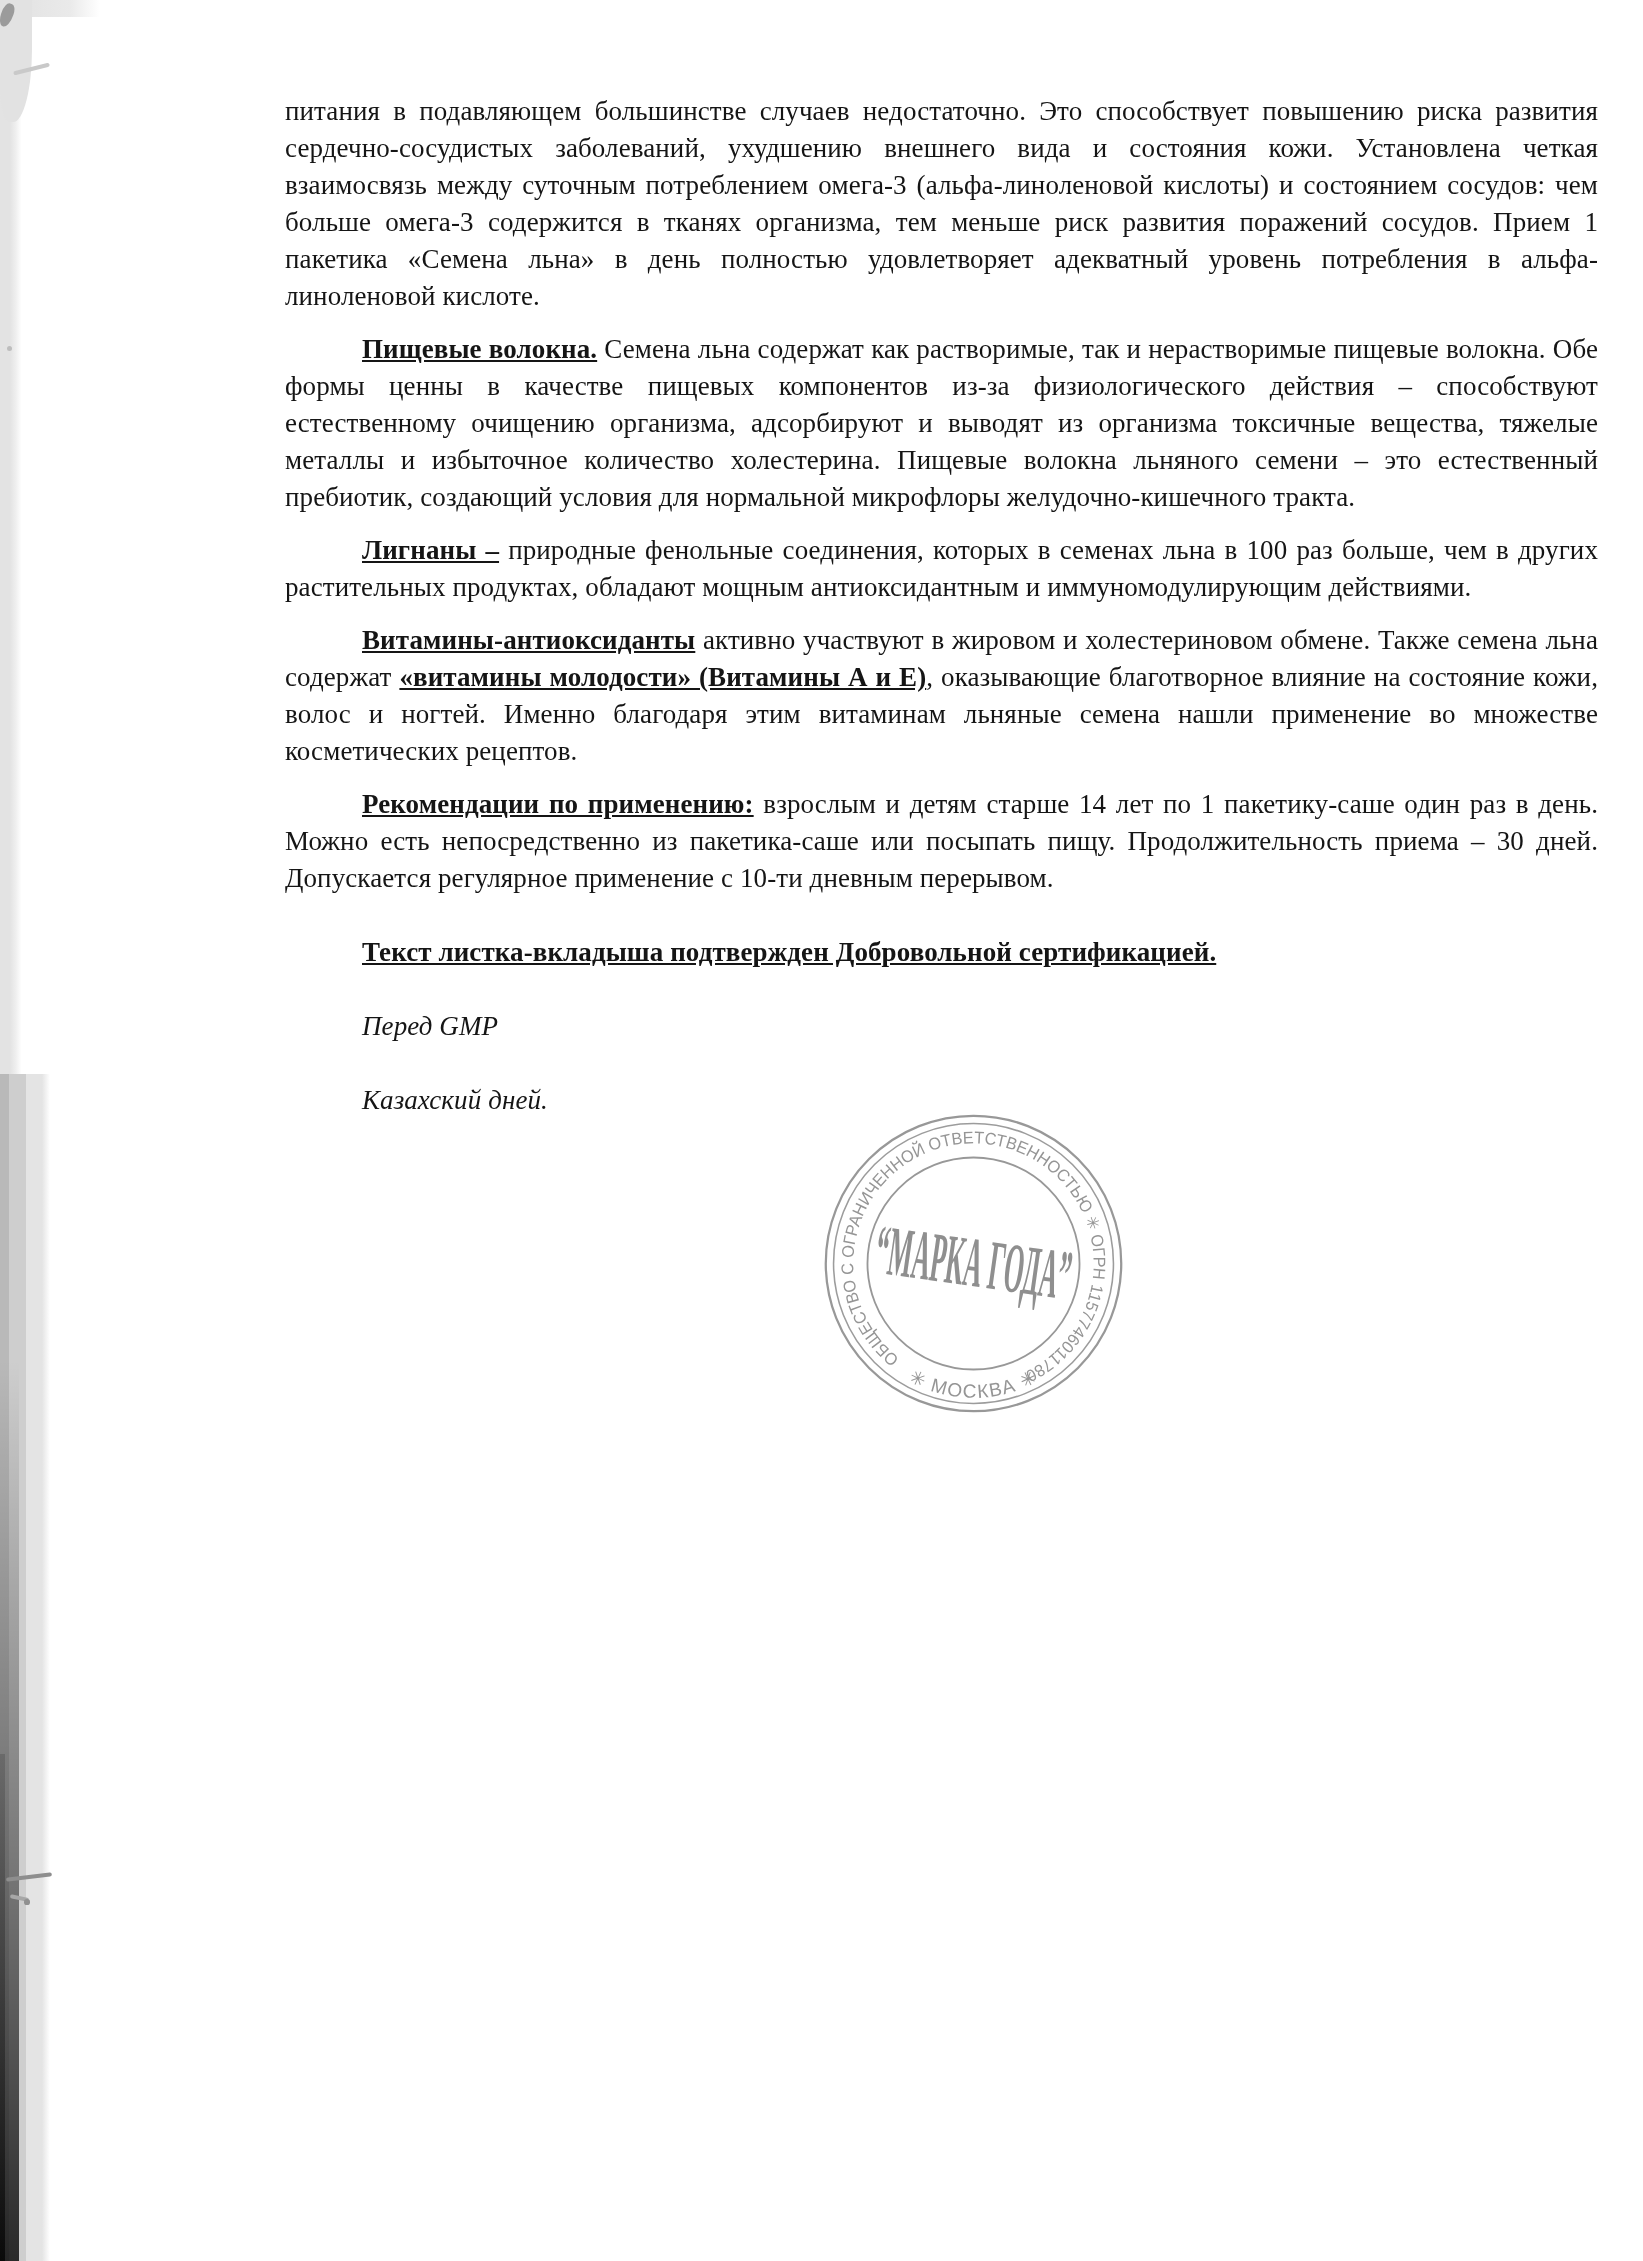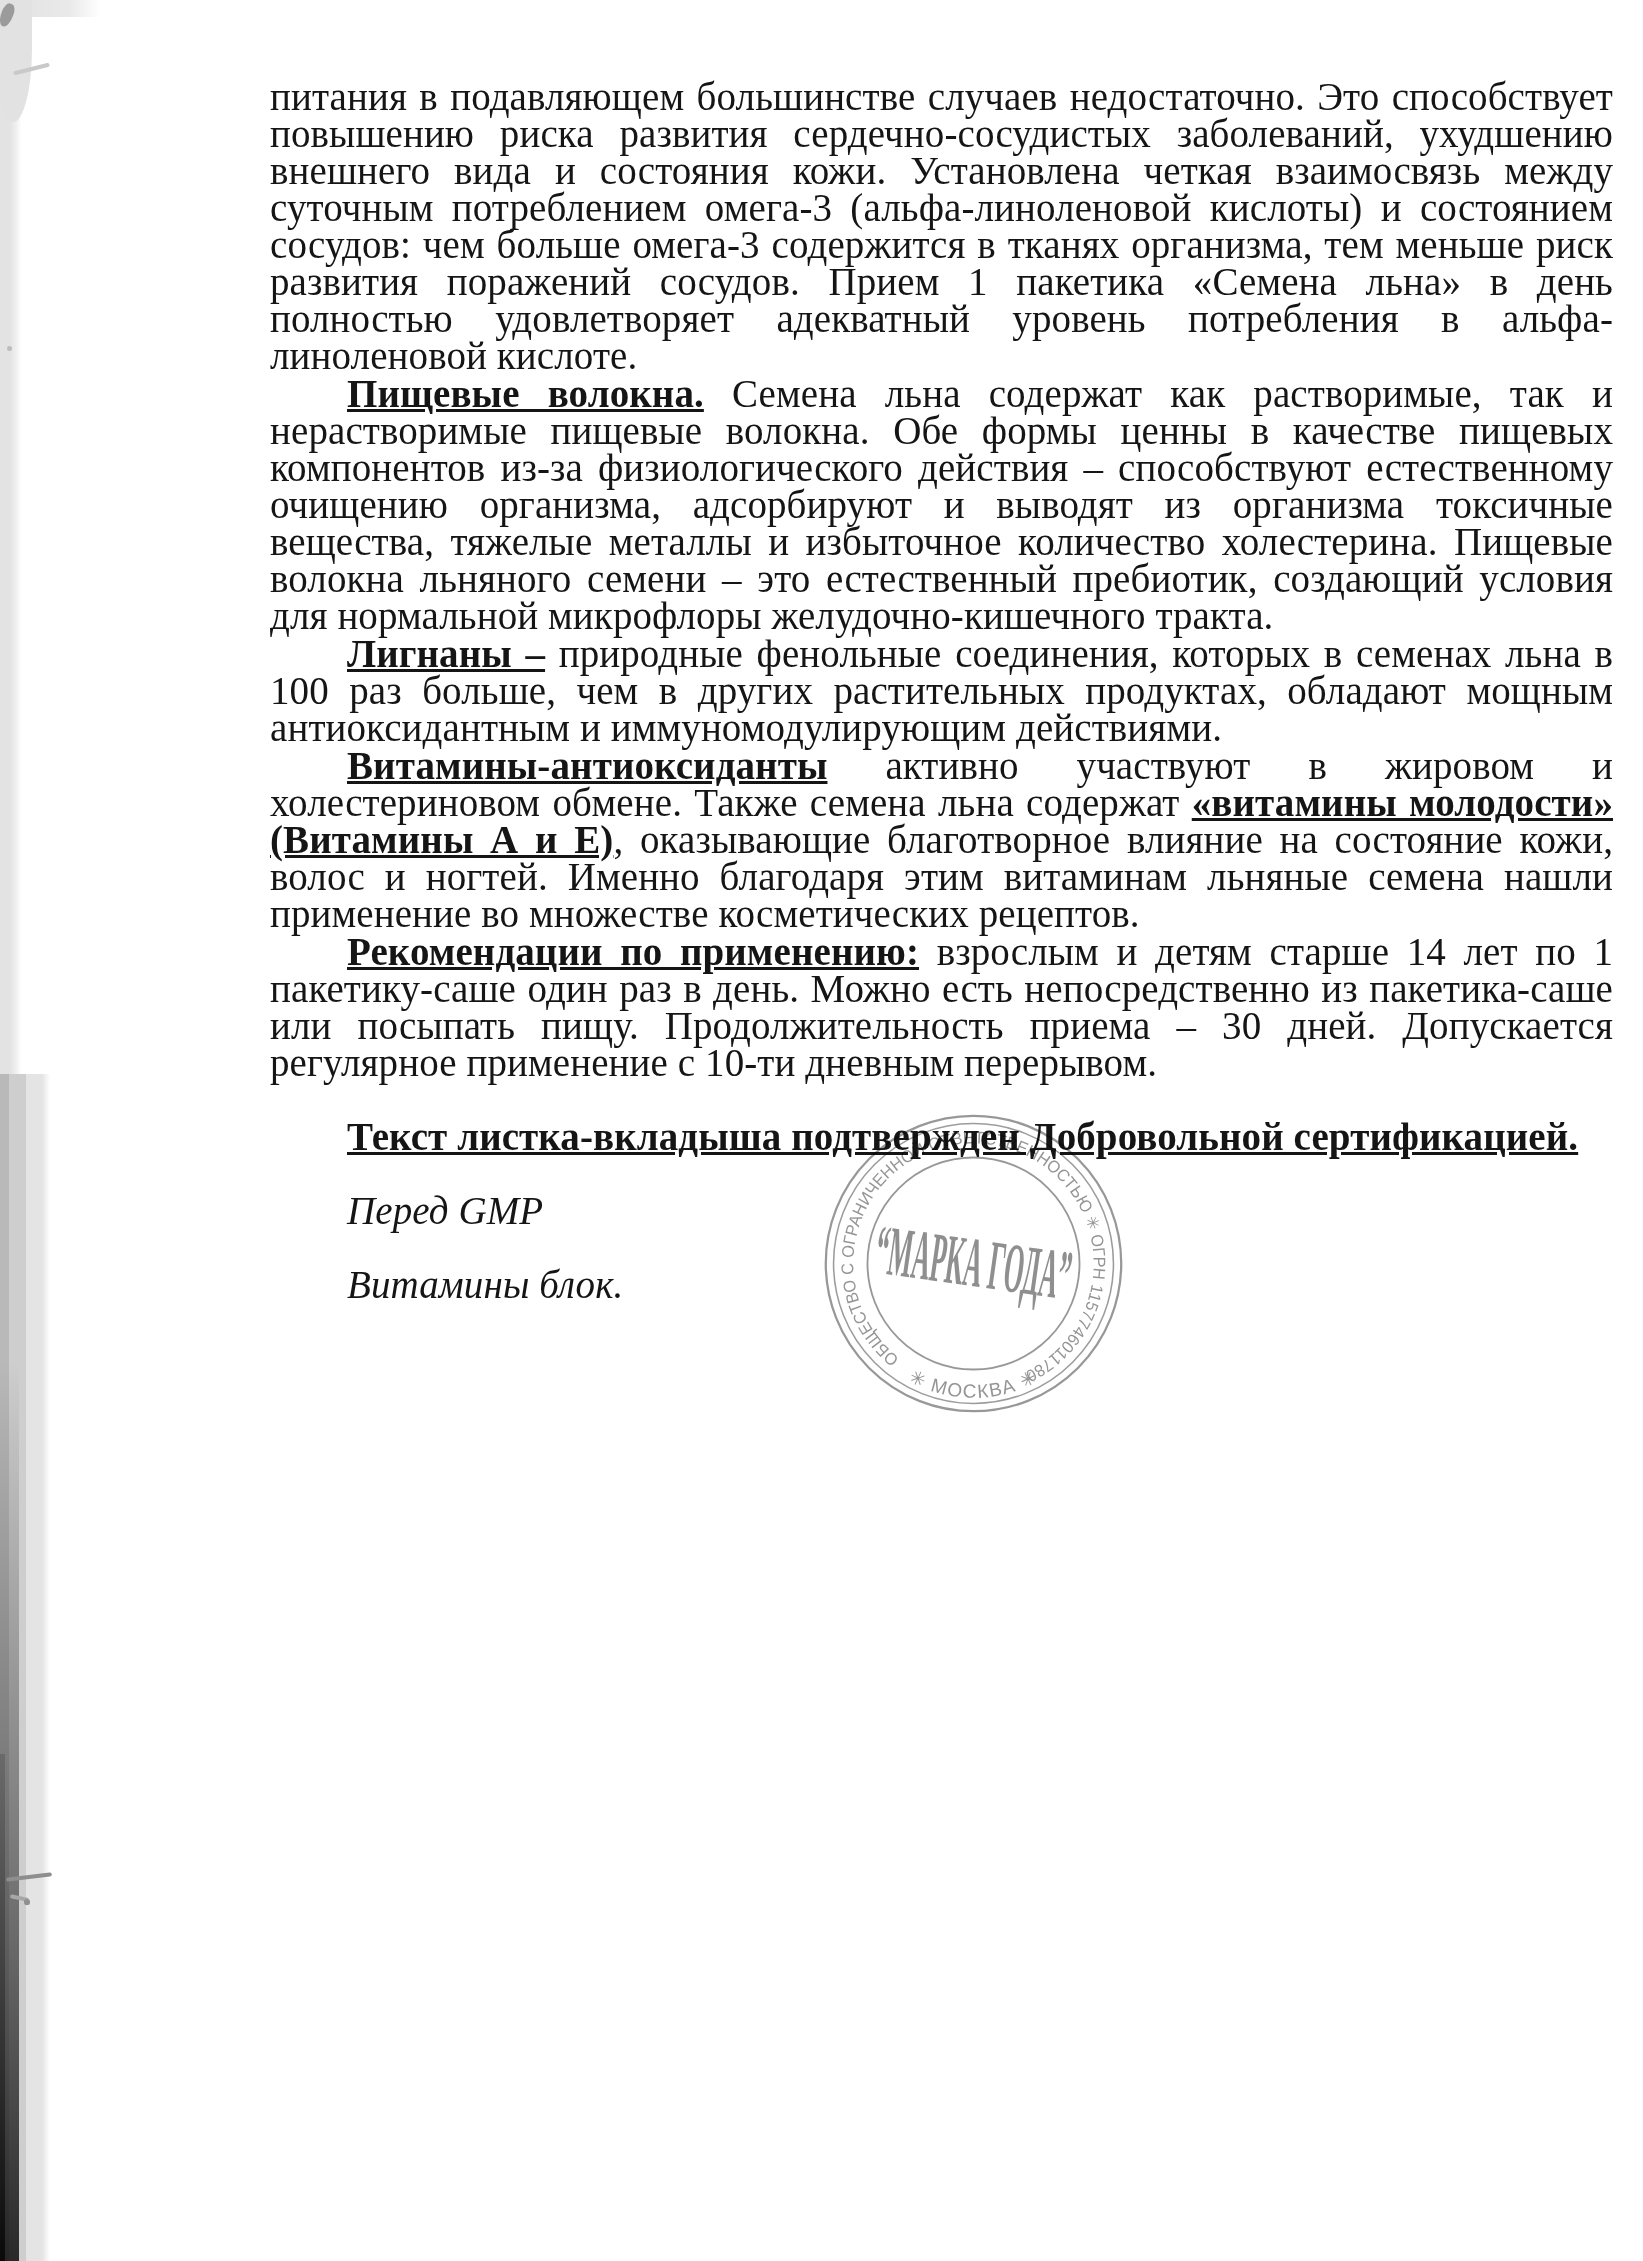--- a/index.html
+++ b/index.html
@@ -11,22 +11,22 @@
     font-family:"Liberation Serif","DejaVu Serif",serif;
     color:#151515;
   }
   
   .doc-body{
     position:absolute;
     left:269px;top:77px;
     width:1345px;
   }
   .doc-body p{
-    margin:1px;
-    font-size:39px;
+    margin:16px;
+    font-size:27px;
     line-height:37px;
     text-align:justify;
     letter-spacing:0.1px;
   }
   .doc-body p.ind{ text-indent:77px; }
   .doc-body p.sp{ margin-top:37px; }
   .doc-body .b{ font-weight:bold;text-decoration:underline; }
   .doc-body .i{ font-style:italic; }
 
   
@@ -124,21 +124,21 @@
   <div class="artifact edge-dot-bottom"></div>
 
   <div class="doc-body">
       <p class=""><span>питания в подавляющем большинстве случаев недостаточно. Это способствует повышению риска развития сердечно-сосудистых заболеваний, ухудшению внешнего вида и состояния кожи. Установлена четкая взаимосвязь между суточным потреблением омега-3 (альфа-линоленовой кислоты) и состоянием сосудов: чем больше омега-3 содержится в тканях организма, тем меньше риск развития поражений сосудов. Прием 1 пакетика «Семена льна» в день полностью удовлетворяет адекватный уровень потребления в альфа-линоленовой кислоте.</span></p>
       <p class="ind "><span class="b">Пищевые волокна.</span><span> Семена льна содержат как растворимые, так и нерастворимые пищевые волокна. Обе формы ценны в качестве пищевых компонентов из-за физиологического действия – способствуют естественному очищению организма, адсорбируют и выводят из организма токсичные вещества, тяжелые металлы и избыточное количество холестерина. Пищевые волокна льняного семени – это естественный пребиотик, создающий условия для нормальной микрофлоры желудочно-кишечного тракта.</span></p>
       <p class="ind "><span class="b">Лигнаны –</span><span> природные фенольные соединения, которых в семенах льна в 100 раз больше, чем в других растительных продуктах, обладают мощным антиоксидантным и иммуномодулирующим действиями.</span></p>
       <p class="ind "><span class="b">Витамины-антиоксиданты</span><span> активно участвуют в жировом и холестериновом обмене. Также семена льна содержат </span><span class="b">«витамины молодости» (Витамины А и Е)</span><span>, оказывающие благотворное влияние на состояние кожи, волос и ногтей. Именно благодаря этим витаминам льняные семена нашли применение во множестве косметических рецептов.</span></p>
       <p class="ind "><span class="b">Рекомендации по применению:</span><span> взрослым и детям старше 14 лет по 1 пакетику-саше один раз в день. Можно есть непосредственно из пакетика-саше или посыпать пищу. Продолжительность приема – 30 дней. Допускается регулярное применение с 10-ти дневным перерывом.</span></p>
       <p class="ind sp"><span class="b">Текст листка-вкладыша подтвержден Добровольной сертификацией.</span></p>
       <p class="ind sp"><span class="i">Перед GMP</span></p>
-      <p class="ind sp"><span class="i">Витамины блок.</span></p>
+      <p class="ind sp"><span class="i">Казахский дней.</span></p>
     </div>
 
   <div class="stamp">
     <svg viewBox="0 0 440 440" xmlns="http://www.w3.org/2000/svg">
       <defs>
         <path id="seal-arc-upper" d="M 115.3 354.0 A 170 170 0 1 1 278.1 379.7" fill="none"></path>
         <path id="seal-arc-lower" d="M 116.5 379.4 A 190 190 0 0 0 323.5 379.4" fill="none"></path>
       </defs>
       <circle cx="220" cy="220" r="209" fill="none" stroke="#909090" stroke-width="3.2"></circle>
       <circle cx="220" cy="220" r="198" fill="none" stroke="#949494" stroke-width="2.2"></circle>

